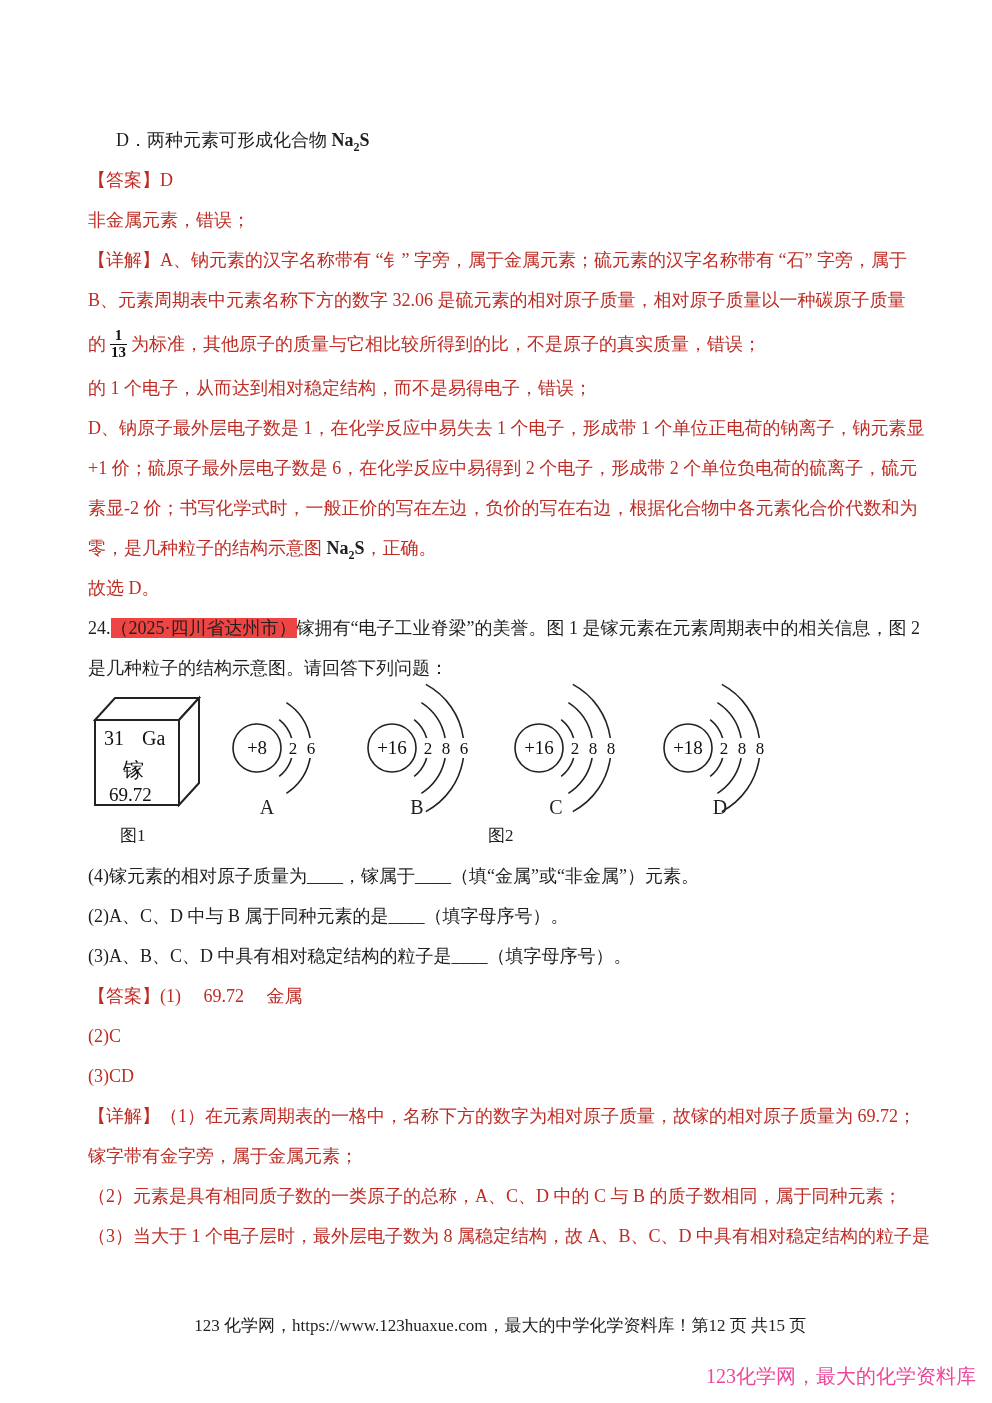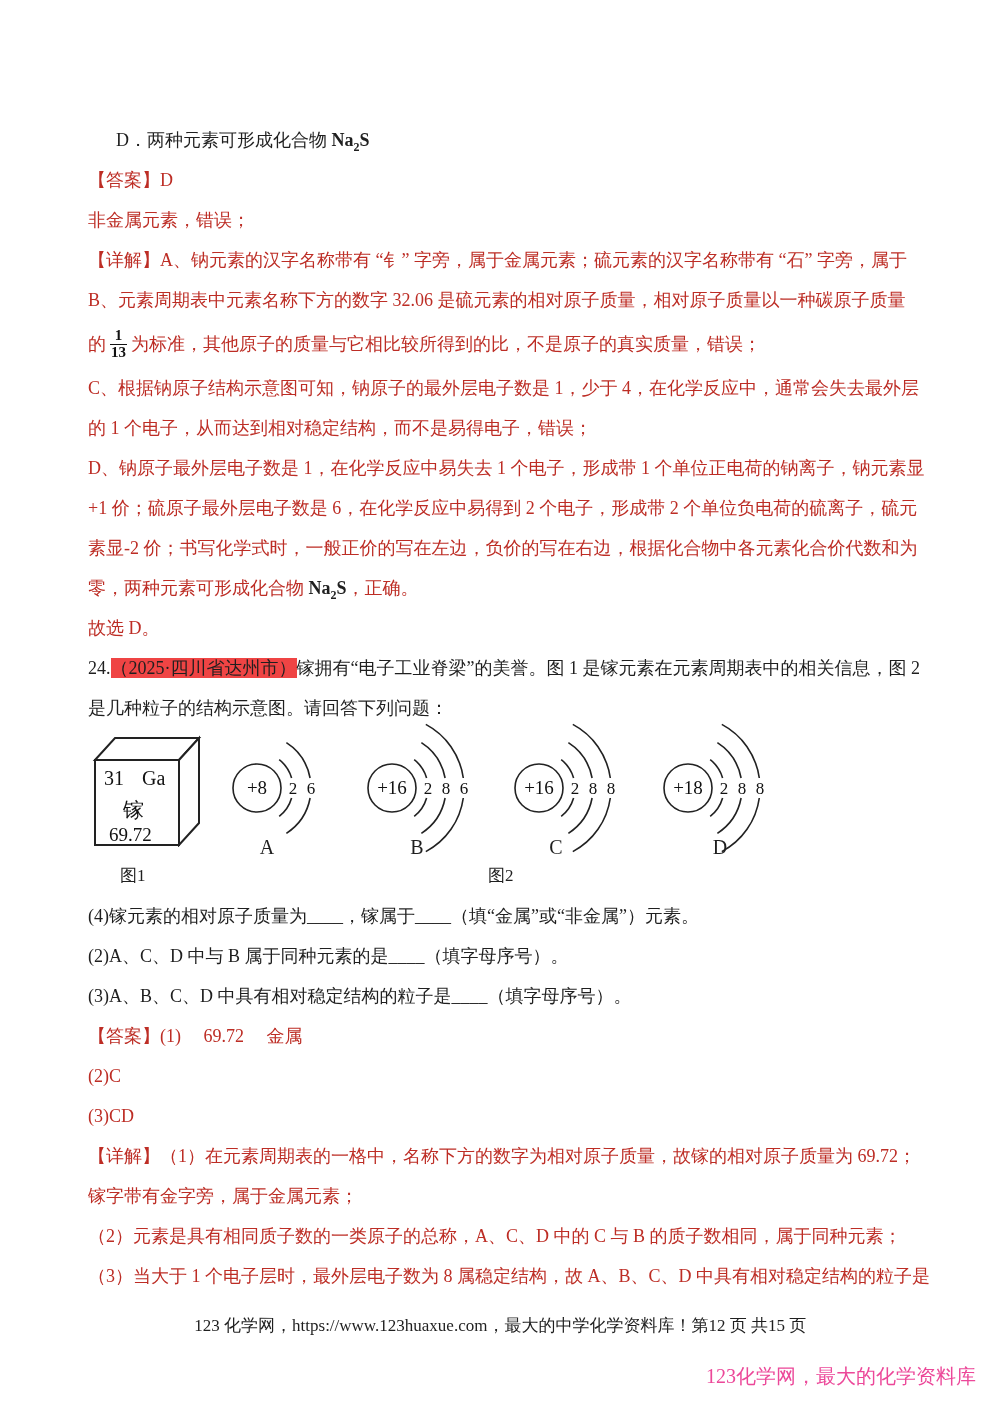--- a/index.html
+++ b/index.html
@@ -37,26 +37,25 @@
 <body>
 
 <div id="doc">
   <div id="lines-top">
       <div class="line" style="padding-left: 28px;"><span>D．两种元素可形成化合物 </span><span class="b">Na</span><span class="sub">2</span><span class="b">S</span></div>
       <div class="line red"><span>【答案】D</span></div>
       <div class="line red"><span>非金属元素，错误；</span></div>
       <div class="line red"><span>【详解】A、钠元素的汉字名称带有 “钅” 字旁，属于金属元素；硫元素的汉字名称带有 “石” 字旁，属于</span></div>
       <div class="line red"><span>B、元素周期表中元素名称下方的数字 32.06 是硫元素的相对原子质量，相对原子质量以一种碳原子质量</span></div>
       <div class="line red frac-line"><span>的</span><span class="frac"><span class="num">1</span><span class="den">13</span></span><span>为标准，其他原子的质量与它相比较所得到的比，不是原子的真实质量，错误；</span></div>
-      <div class="line red"><span>C、根据钠原子结构示意图可知，钠原子的最外层电子数是 1，少于 4，在化学反应中，通常会失去最外层</span></div>
       <div class="line red"><span>的 1 个电子，从而达到相对稳定结构，而不是易得电子，错误；</span></div>
       <div class="line red"><span>D、钠原子最外层电子数是 1，在化学反应中易失去 1 个电子，形成带 1 个单位正电荷的钠离子，钠元素显</span></div>
       <div class="line red"><span>+1 价；硫原子最外层电子数是 6，在化学反应中易得到 2 个电子，形成带 2 个单位负电荷的硫离子，硫元</span></div>
       <div class="line red"><span>素显-2 价；书写化学式时，一般正价的写在左边，负价的写在右边，根据化合物中各元素化合价代数和为</span></div>
-      <div class="line red"><span>零，两种元素可形成化合物 </span><span class="b">Na</span><span class="sub">2</span><span class="b">S</span><span>，正确。</span></div>
+      <div class="line red"><span>零，是几种粒子的结构示意图 </span><span class="b">Na</span><span class="sub">2</span><span class="b">S</span><span>，正确。</span></div>
       <div class="line red"><span>故选 D。</span></div>
       <div class="line"><span>24.</span><span class="hl">（2025·四川省达州市）</span><span>镓拥有“电子工业脊梁”的美誉。图 1 是镓元素在元素周期表中的相关信息，图 2</span></div>
       <div class="line"><span>是几种粒子的结构示意图。请回答下列问题：</span></div>
     </div>
 
   <div class="figure">
     <div class="cube-host">
       <svg width="110" height="114" viewBox="0 0 110 114">
         <polygon points="3,27 23,5 107,5 87,27" fill="#ffffff" stroke="#222" stroke-width="2"></polygon>
         <polygon points="87,27 107,5 107,90 87,112" fill="#ffffff" stroke="#222" stroke-width="2"></polygon>

